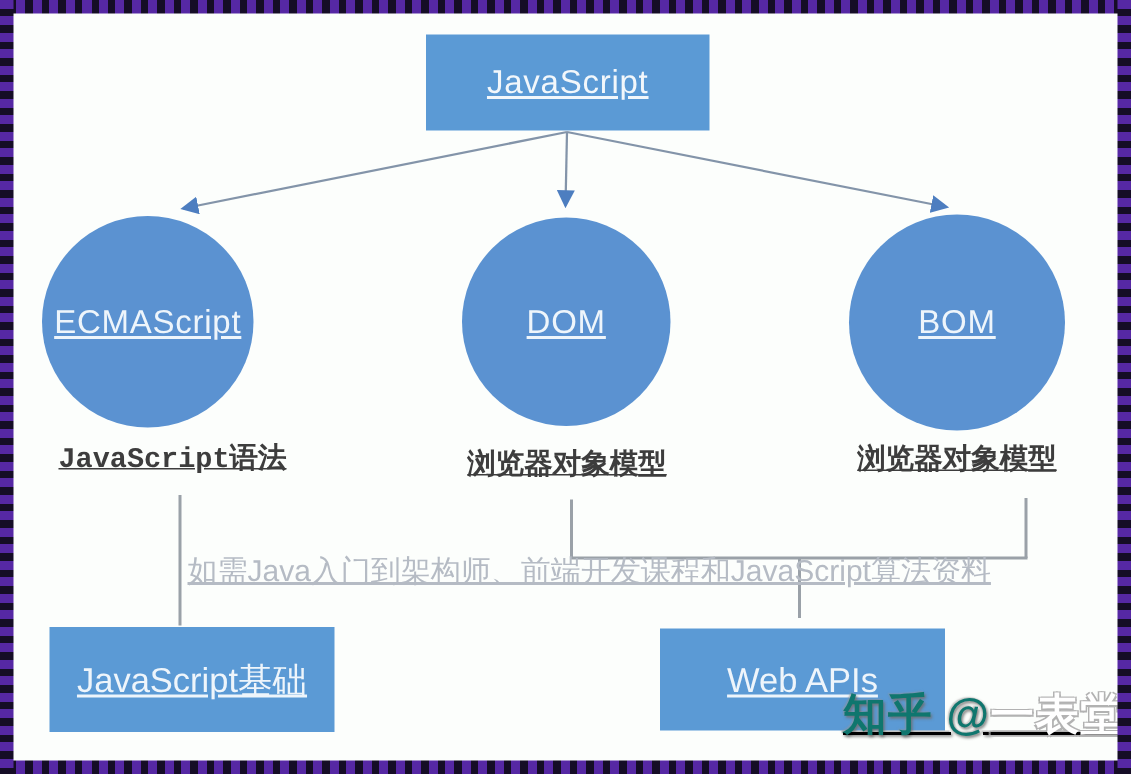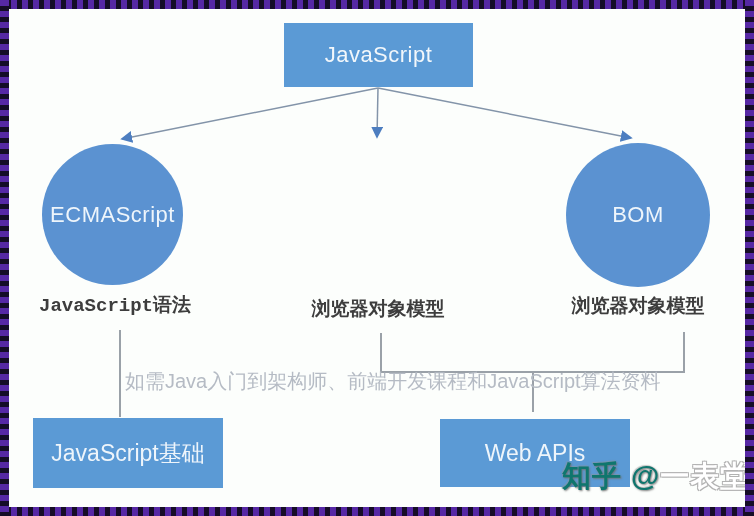--- a/index.html
+++ b/index.html
@@ -15,35 +15,35 @@
   .edge{position:absolute;z-index:30;}
   .edge-top,.edge-bottom{left:0;right:0;height:9px;
     background:repeating-linear-gradient(90deg,#5628a4 0 6px,#150d26 6px 11px);}
   .edge-top{top:0;}
   .edge-bottom{bottom:0;}
   .edge-left,.edge-right{top:0;bottom:0;width:9px;
     background:repeating-linear-gradient(180deg,#5628a4 0 6px,#150d26 6px 11px);}
   .edge-left{left:0;}
   .edge-right{right:0;}
 
-  .abs{position:absolute;}
+  .abs{position:absolute;text-decoration:underline;}
   svg.wires{position:absolute;left:0;top:0;width:754px;height:516px;z-index:1;}
 
   .rootbox{
     left:284px;top:23px;width:189px;height:64px;
     background:#5b9ad5;color:#f2f7fb;
     display:flex;align-items:center;justify-content:center;
     font-size:22px;letter-spacing:.5px;z-index:2;
   }
   .circle{
     border-radius:50%;background:#5b92d1;color:#eef5fb;
     display:flex;align-items:center;justify-content:center;
     font-size:22px;letter-spacing:.5px;z-index:2;
   }
-  .circle.ecma{left:42px;top:144px;width:141px;height:141px;text-align:center;}
+  .circle.ecma{left:28px;top:144px;width:141px;height:141px;text-align:center;}
   .circle.dom{left:308px;top:145px;width:139px;height:139px;}
   .circle.bom{left:566px;top:143px;width:144px;height:144px;}
 
   .caption{
     width:240px;text-align:center;color:#3d3d3d;
     font-size:19px;font-weight:bold;z-index:2;
   }
   .caption.ecma{left:-5px;top:292px;font-family:"Liberation Mono","DejaVu Sans Mono",monospace;}
   .caption.dom{left:258px;top:296px;}
   .caption.bom{left:518px;top:293px;}
@@ -100,20 +100,23 @@
     </g>
   </svg>
 
   <div class="abs rootbox">
     <span>JavaScript</span>
   </div>
 
   <div class="abs circle ecma">
     <span>ECMAScript</span>
   </div>
+  <div class="abs circle dom">
+    <span>DOM</span>
+  </div>
   <div class="abs circle bom">
     <span>BOM</span>
   </div>
 
   <div class="abs caption ecma">JavaScript语法</div>
   <div class="abs caption dom">浏览器对象模型</div>
   <div class="abs caption bom">浏览器对象模型</div>
 
   <div class="abs groupbox basics">
     <span>JavaScript基础</span>

